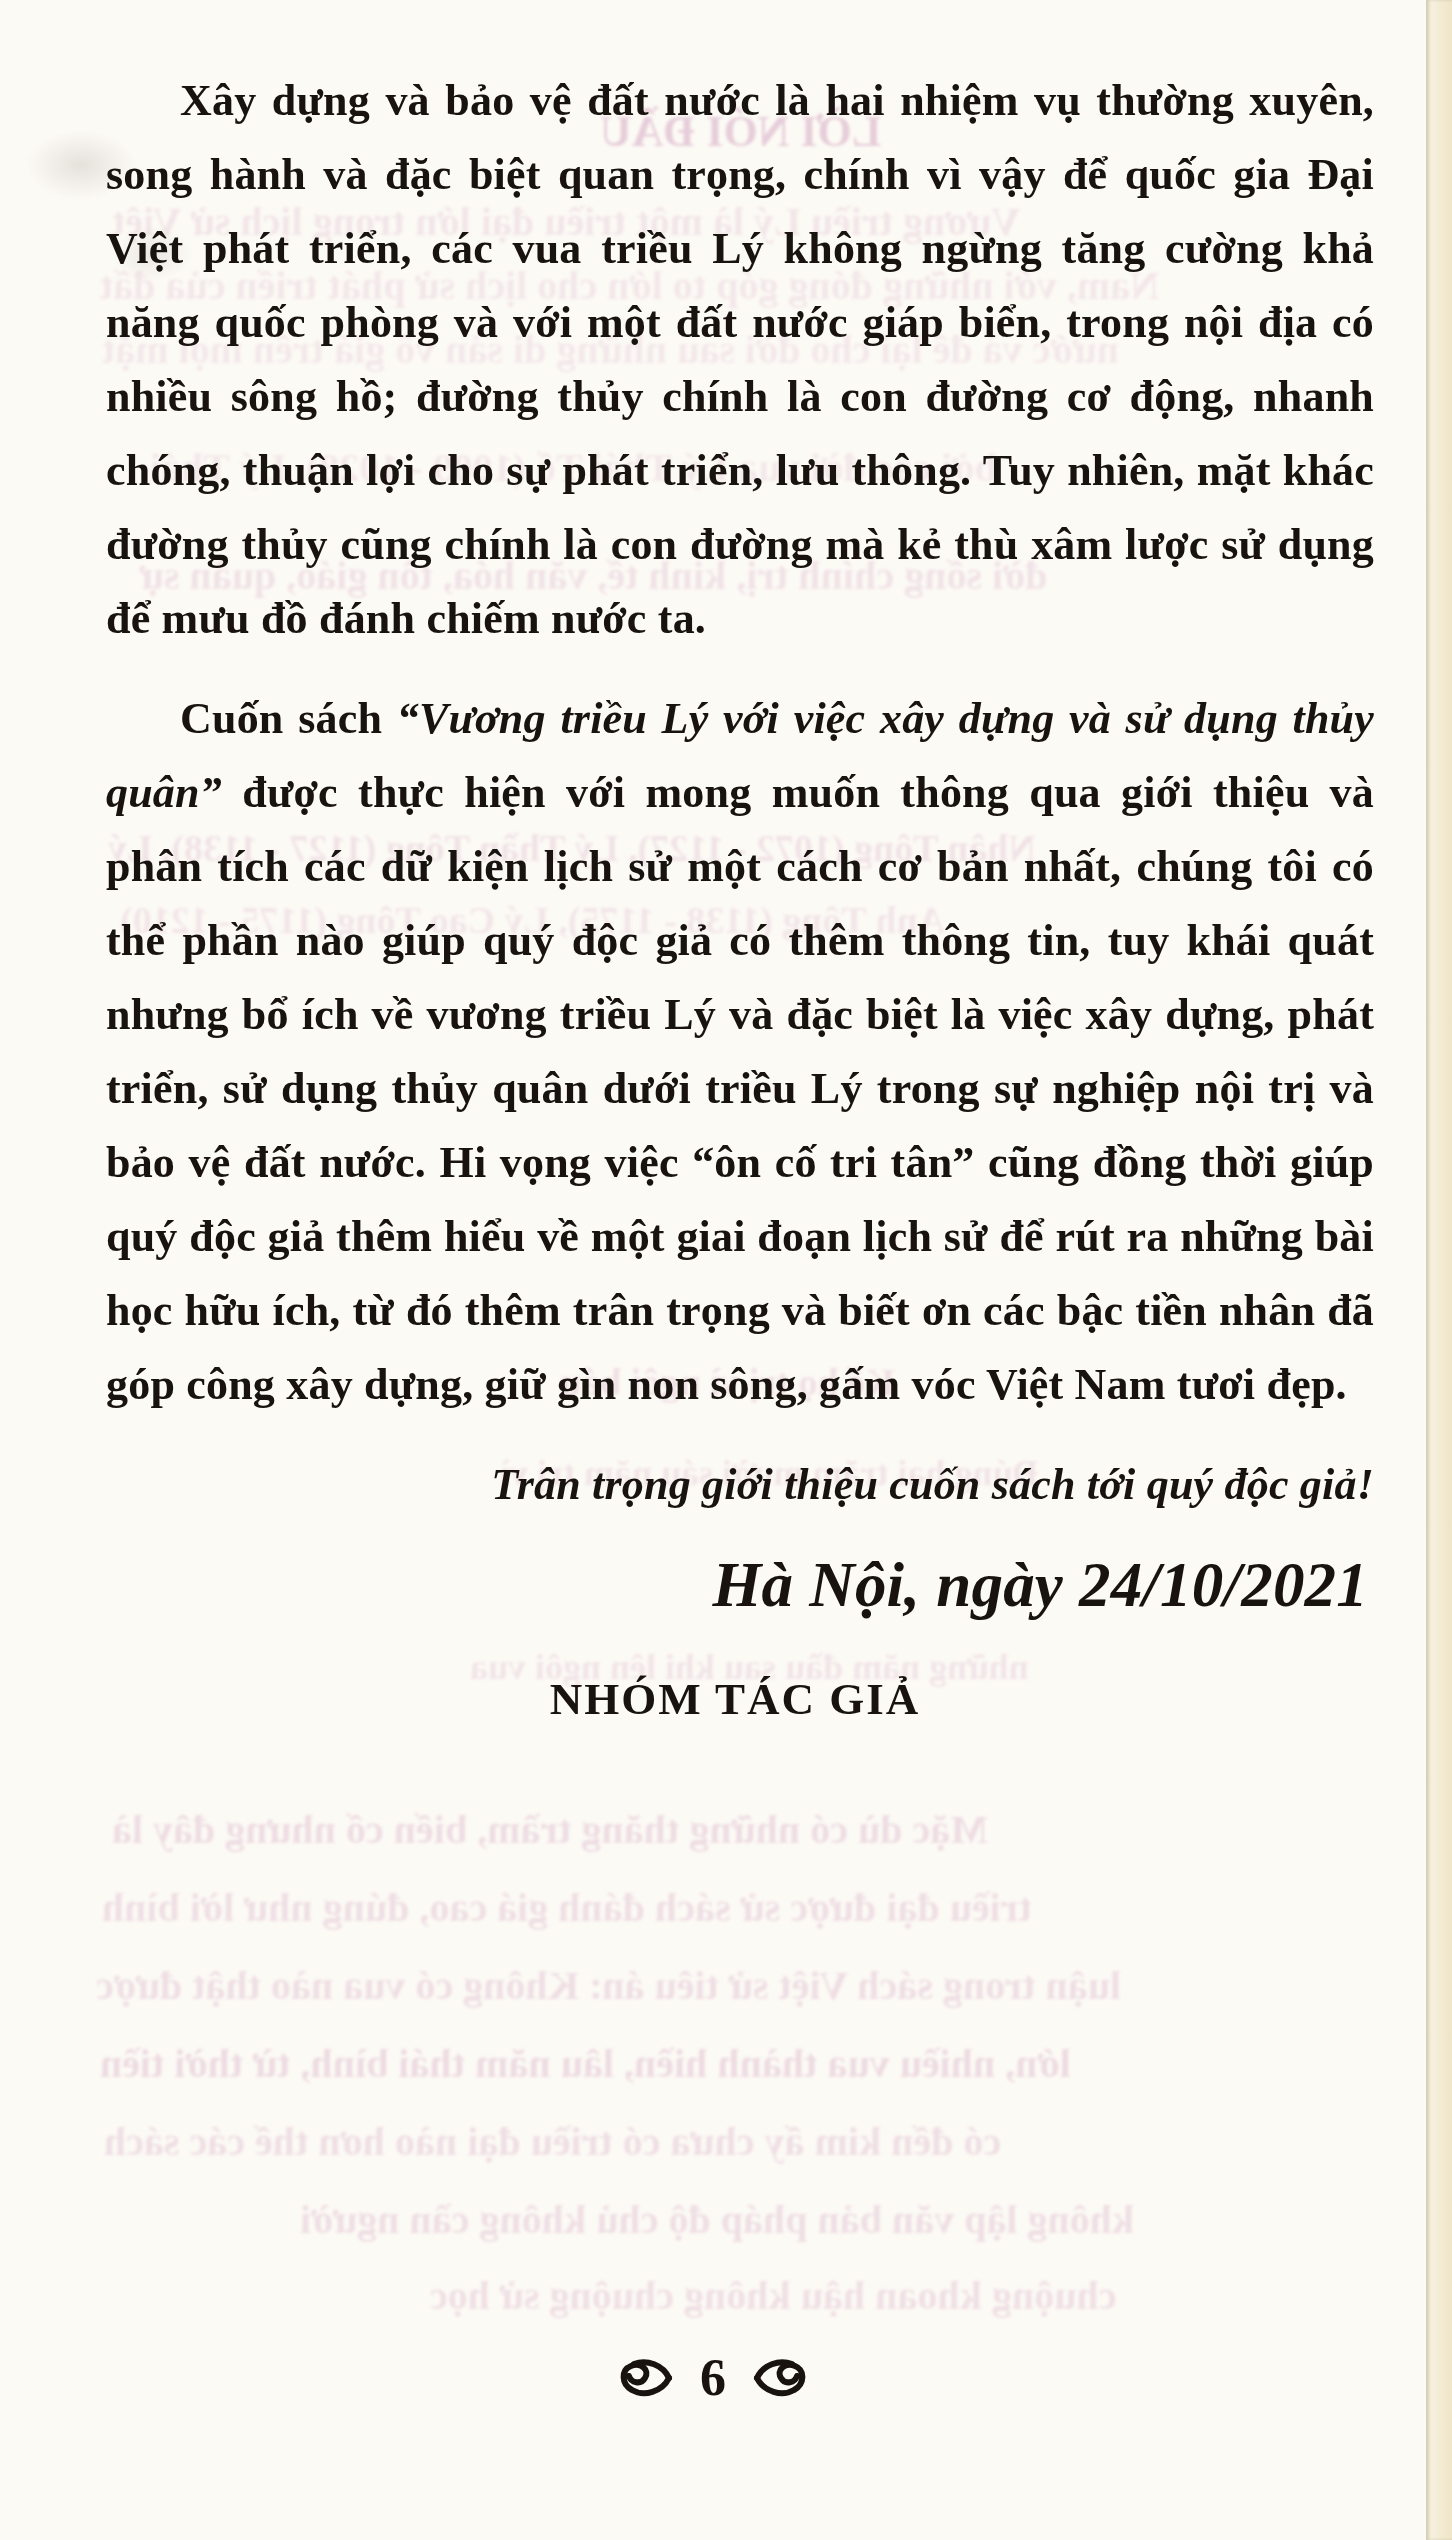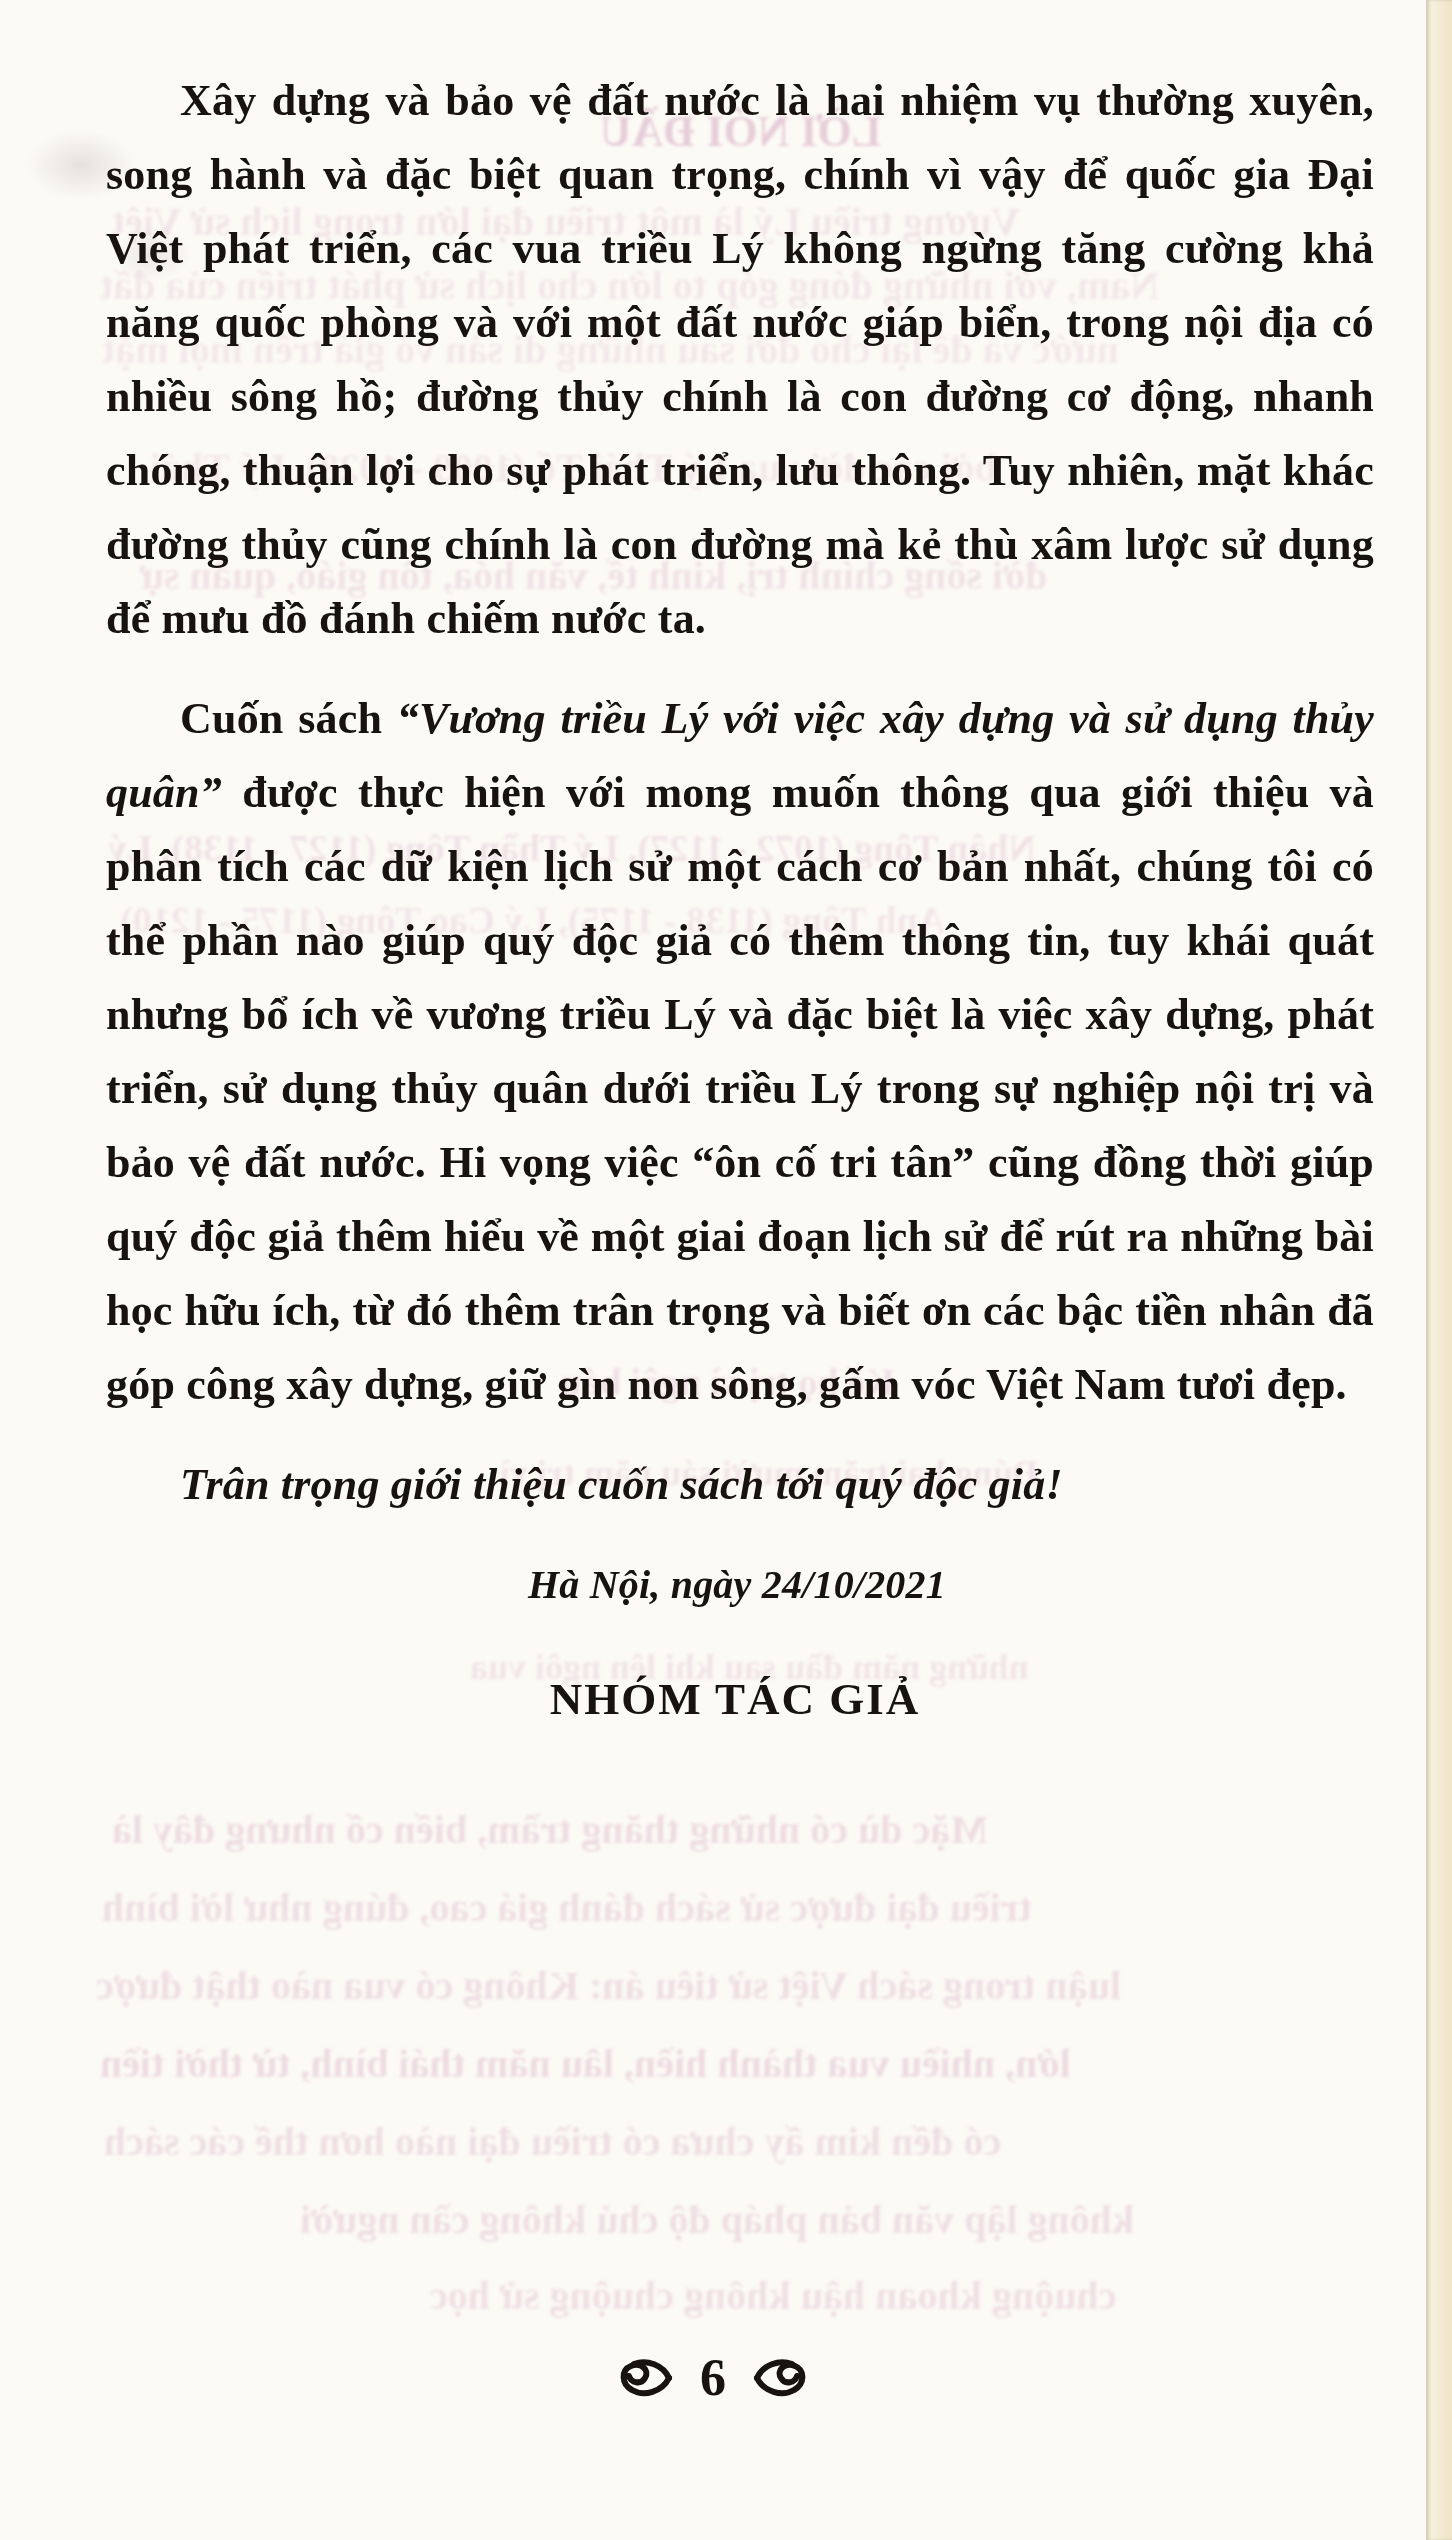--- a/index.html
+++ b/index.html
@@ -28,25 +28,25 @@
   .smudge.s2{left:112px;top:226px;width:80px;height:56px;
     background:radial-gradient(closest-side,rgba(110,100,92,.12),transparent);}
   
   .text-block{
     position:absolute;left:106px;right:78px;top:64px;
     font-size:44px;line-height:74px;font-weight:700;
     letter-spacing:.2px;
   }
   .text-block p{margin:0 0 26px 0;text-align:justify;}
   .text-block p.indent{text-indent:74px;}
-  .text-block p.left{text-align:left;}
+  .text-block p.left{text-align:right;}
   .it{font-style:italic;}
   .signoff-date{
-    text-align:center;font-style:italic;font-weight:700;
-    font-size:40px;margin:6px 0 40px 0;padding-right:6px;
+    text-align:right;font-style:italic;font-weight:700;
+    font-size:63px;margin:6px 0 40px 0;padding-right:6px;
   }
   .signoff-author{
     text-align:center;font-weight:700;font-size:45px;
     letter-spacing:2px;padding-right:10px;
   }
   
   .footer{
     position:absolute;left:0;right:26px;top:2352px;
     display:flex;justify-content:center;align-items:center;gap:26px;
   }

